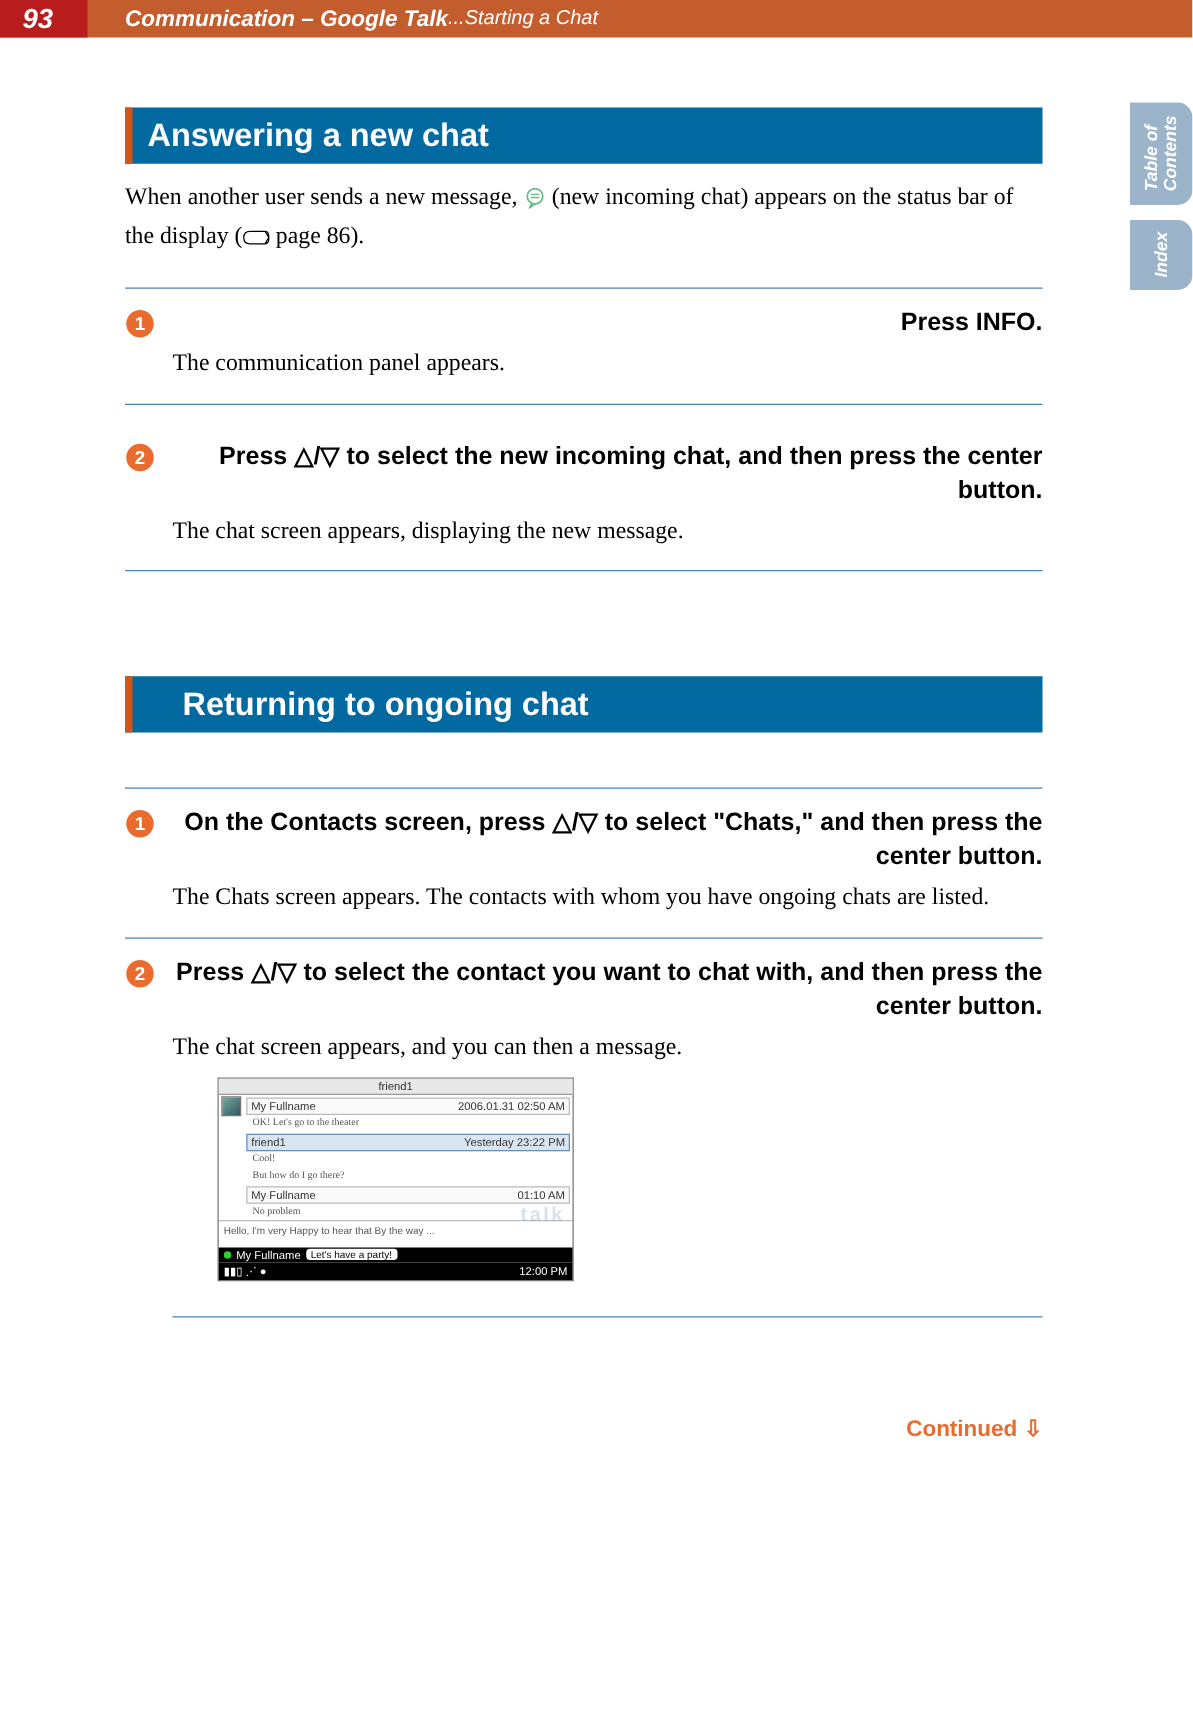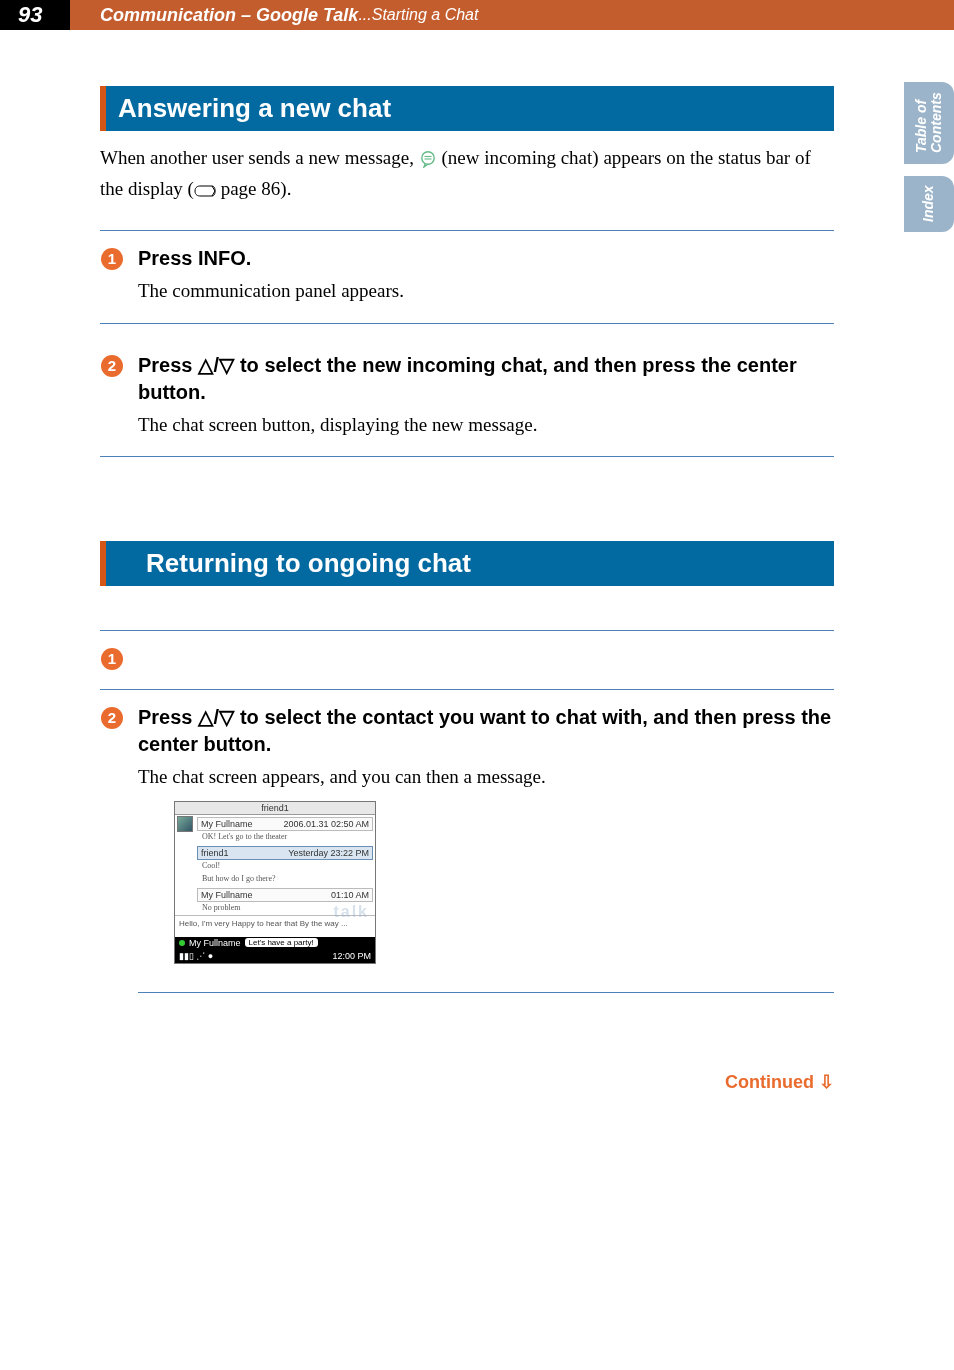--- a/index.html
+++ b/index.html
@@ -9,21 +9,21 @@
   
   .header-bar {
     background: #c45d2e;
     height: 30px;
     display: flex;
     align-items: center;
     color: #fff;
     font-family: Arial, Helvetica, sans-serif;
   }
   .page-number-box {
-    background: #000000;
+    background: #b91c1c;
     width: 70px;
     height: 30px;
     display: flex;
     align-items: center;
     padding-left: 18px;
     font-weight: bold;
     font-size: 22px;
     font-family: Arial, sans-serif;
     font-style: italic;
   }
@@ -113,20 +113,21 @@
     justify-content: center;
     margin-top: 2px;
   }
   .bullet svg { width: 24px; height: 24px; }
   .step-body { flex: 1; }
   .step-title {
     font-family: Arial, Helvetica, sans-serif;
     font-weight: bold;
     font-size: 20px;
     line-height: 1.35;
+    text-align: right;
   }
   .step-desc {
     font-family: Georgia, serif;
     font-size: 19px;
     margin-top: 6px;
     line-height: 1.4;
   }
 
   .top-rule {
     border-top: 1px solid #4e82b7;
@@ -134,21 +135,21 @@
   }
 
   
   .inline-icon {
     display: inline-block;
     vertical-align: -4px;
   }
 
   
   .chat-shot {
-    width: 202px;
+    width: 285px;
     margin: 10px 0 28px 36px;
     background: #fff;
     border: 1px solid #777;
     font-family: Arial, sans-serif;
     font-size: 9px;
     color: #333;
     position: relative;
   }
   .chat-title {
     background: #e8e8e8;
@@ -295,34 +296,40 @@
     <div class="bullet">
       <svg viewBox="0 0 24 24">
           <circle cx="12" cy="12" r="11" fill="#e96b2d"></circle>
           <text x="12" y="17" text-anchor="middle" fill="#fff" font-family="Arial" font-size="15" font-weight="bold">2</text>
         </svg>
     </div>
     <div class="step-body">
       <div class="step-title">
         <span>Press </span><span>△/▽</span><span> to select the new incoming chat, and then press the center button.</span>
       </div>
-      <div class="step-desc">The chat screen button, displaying the new message.</div>
+      <div class="step-desc">The chat screen appears, displaying the new message.</div>
     </div>
   </div>
 
   <div class="section-heading second">Returning to ongoing chat</div>
 
   <div class="top-rule"></div>
 
   <div class="step" style="margin-top:14px;">
     <div class="bullet">
       <svg viewBox="0 0 24 24">
           <circle cx="12" cy="12" r="11" fill="#e96b2d"></circle>
           <text x="12" y="17" text-anchor="middle" fill="#fff" font-family="Arial" font-size="15" font-weight="bold">1</text>
         </svg>
+    </div>
+    <div class="step-body">
+      <div class="step-title">
+        <span>On the Contacts screen, press </span><span>△/▽</span><span> to select "Chats," and then press the center button.</span>
+      </div>
+      <div class="step-desc">The Chats screen appears. The contacts with whom you have ongoing chats are listed.</div>
     </div>
   </div>
 
   <div class="step no-line" style="margin-top:14px;">
     <div class="bullet">
       <svg viewBox="0 0 24 24">
           <circle cx="12" cy="12" r="11" fill="#e96b2d"></circle>
           <text x="12" y="17" text-anchor="middle" fill="#fff" font-family="Arial" font-size="15" font-weight="bold">2</text>
         </svg>
     </div>

